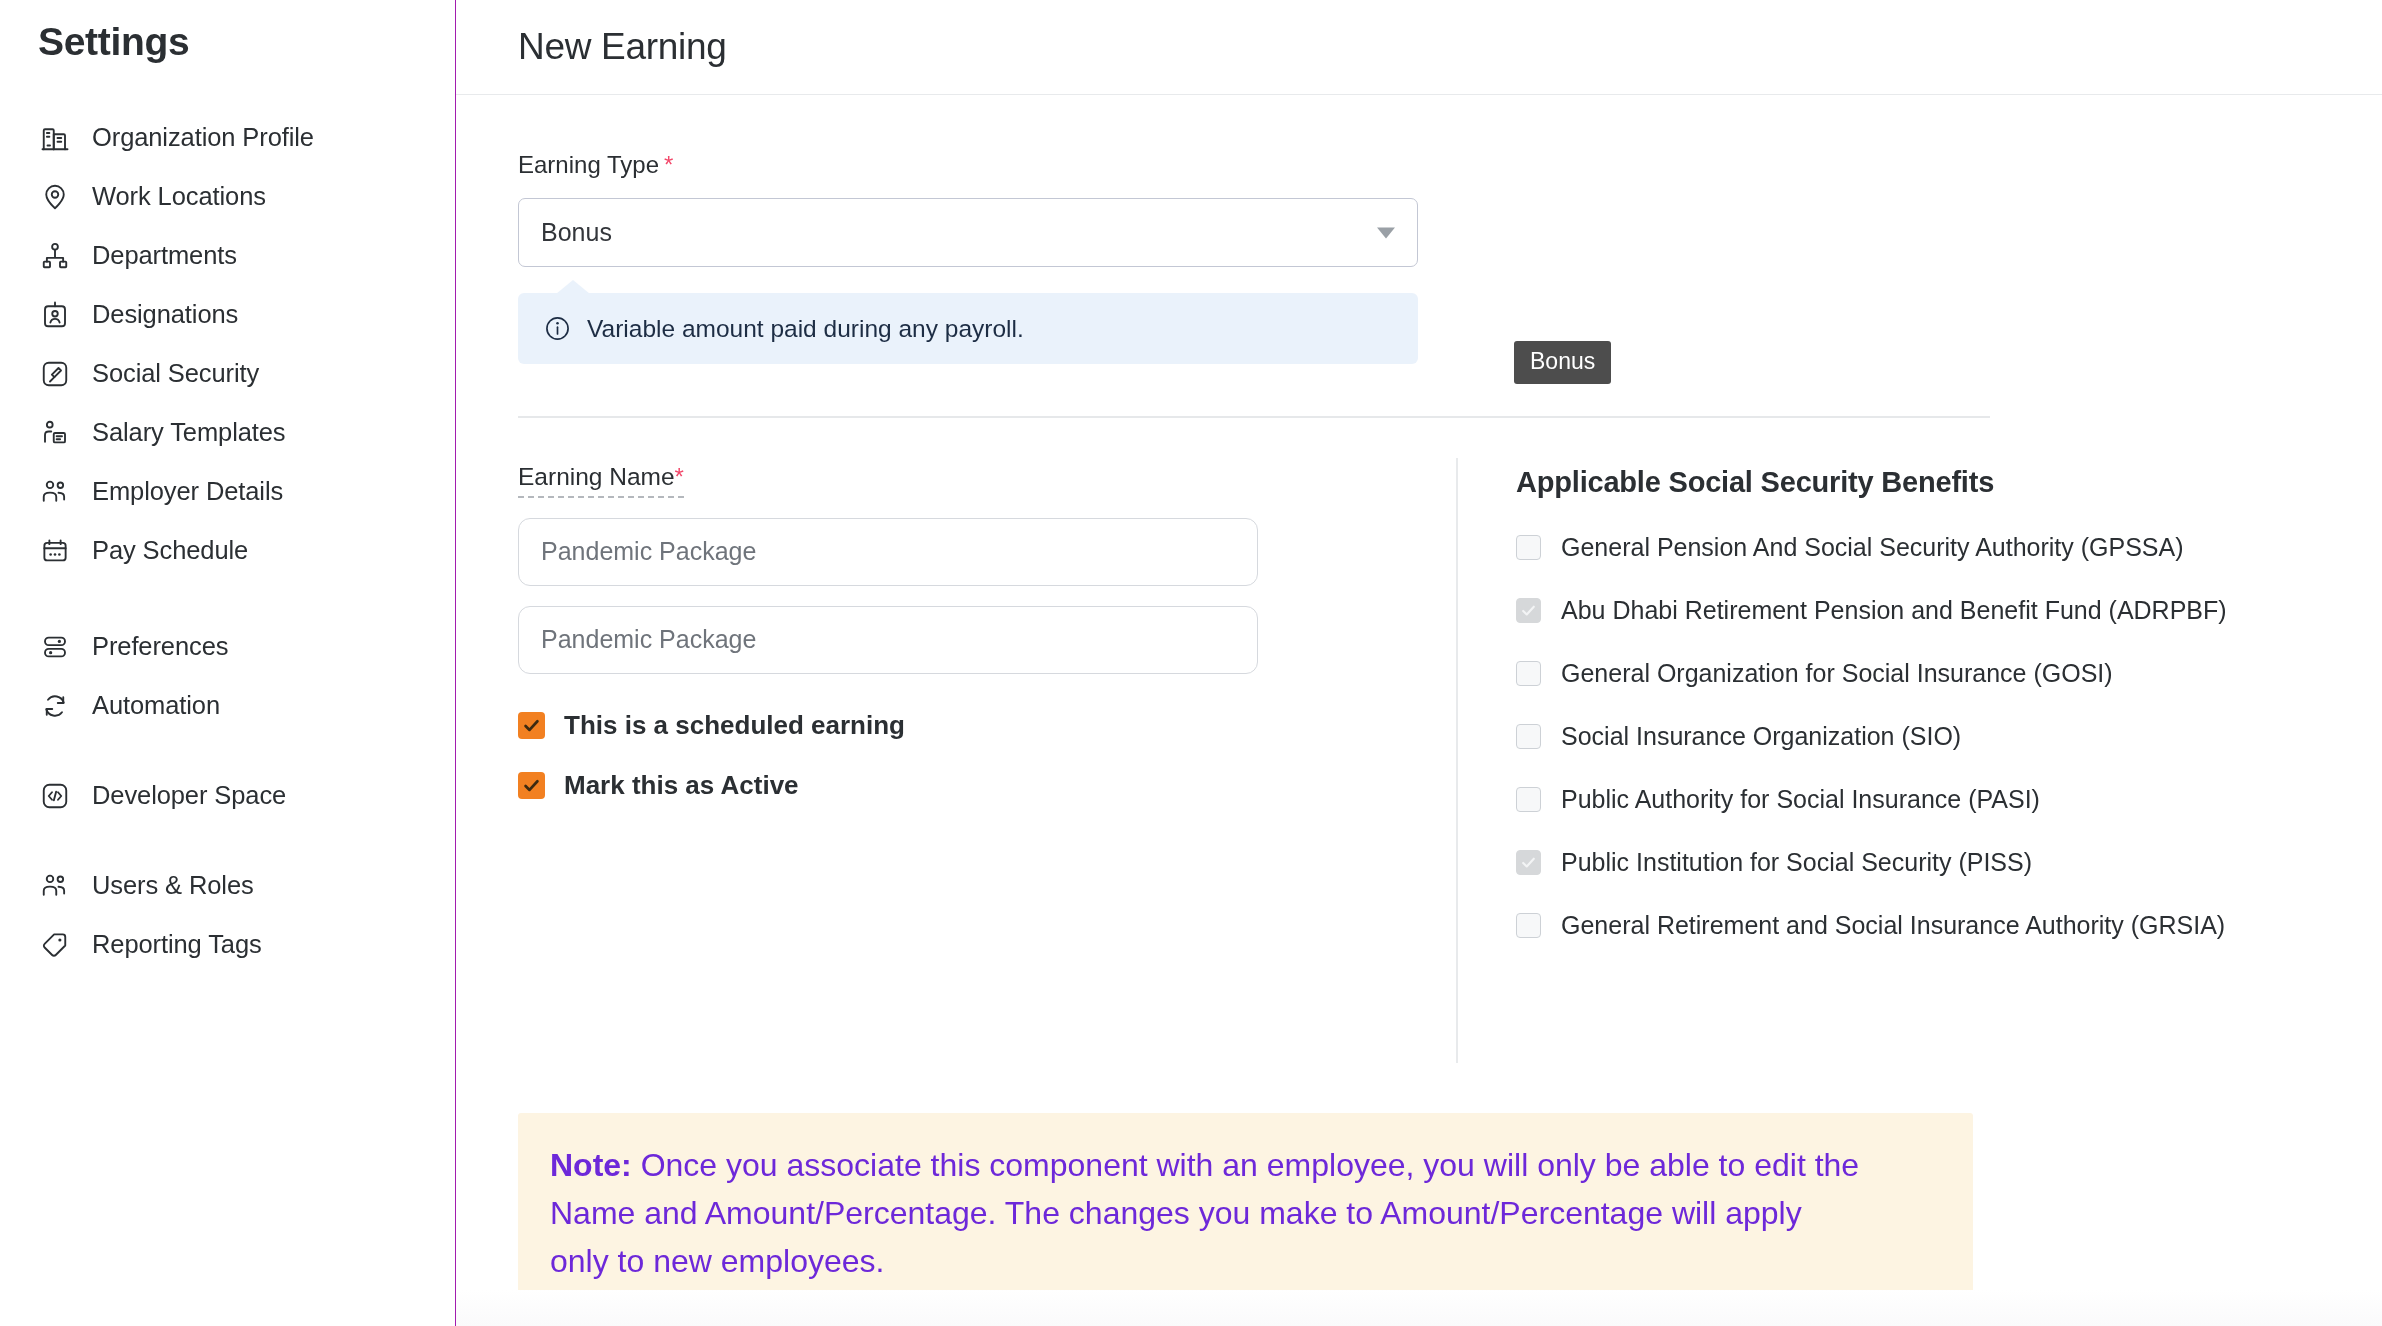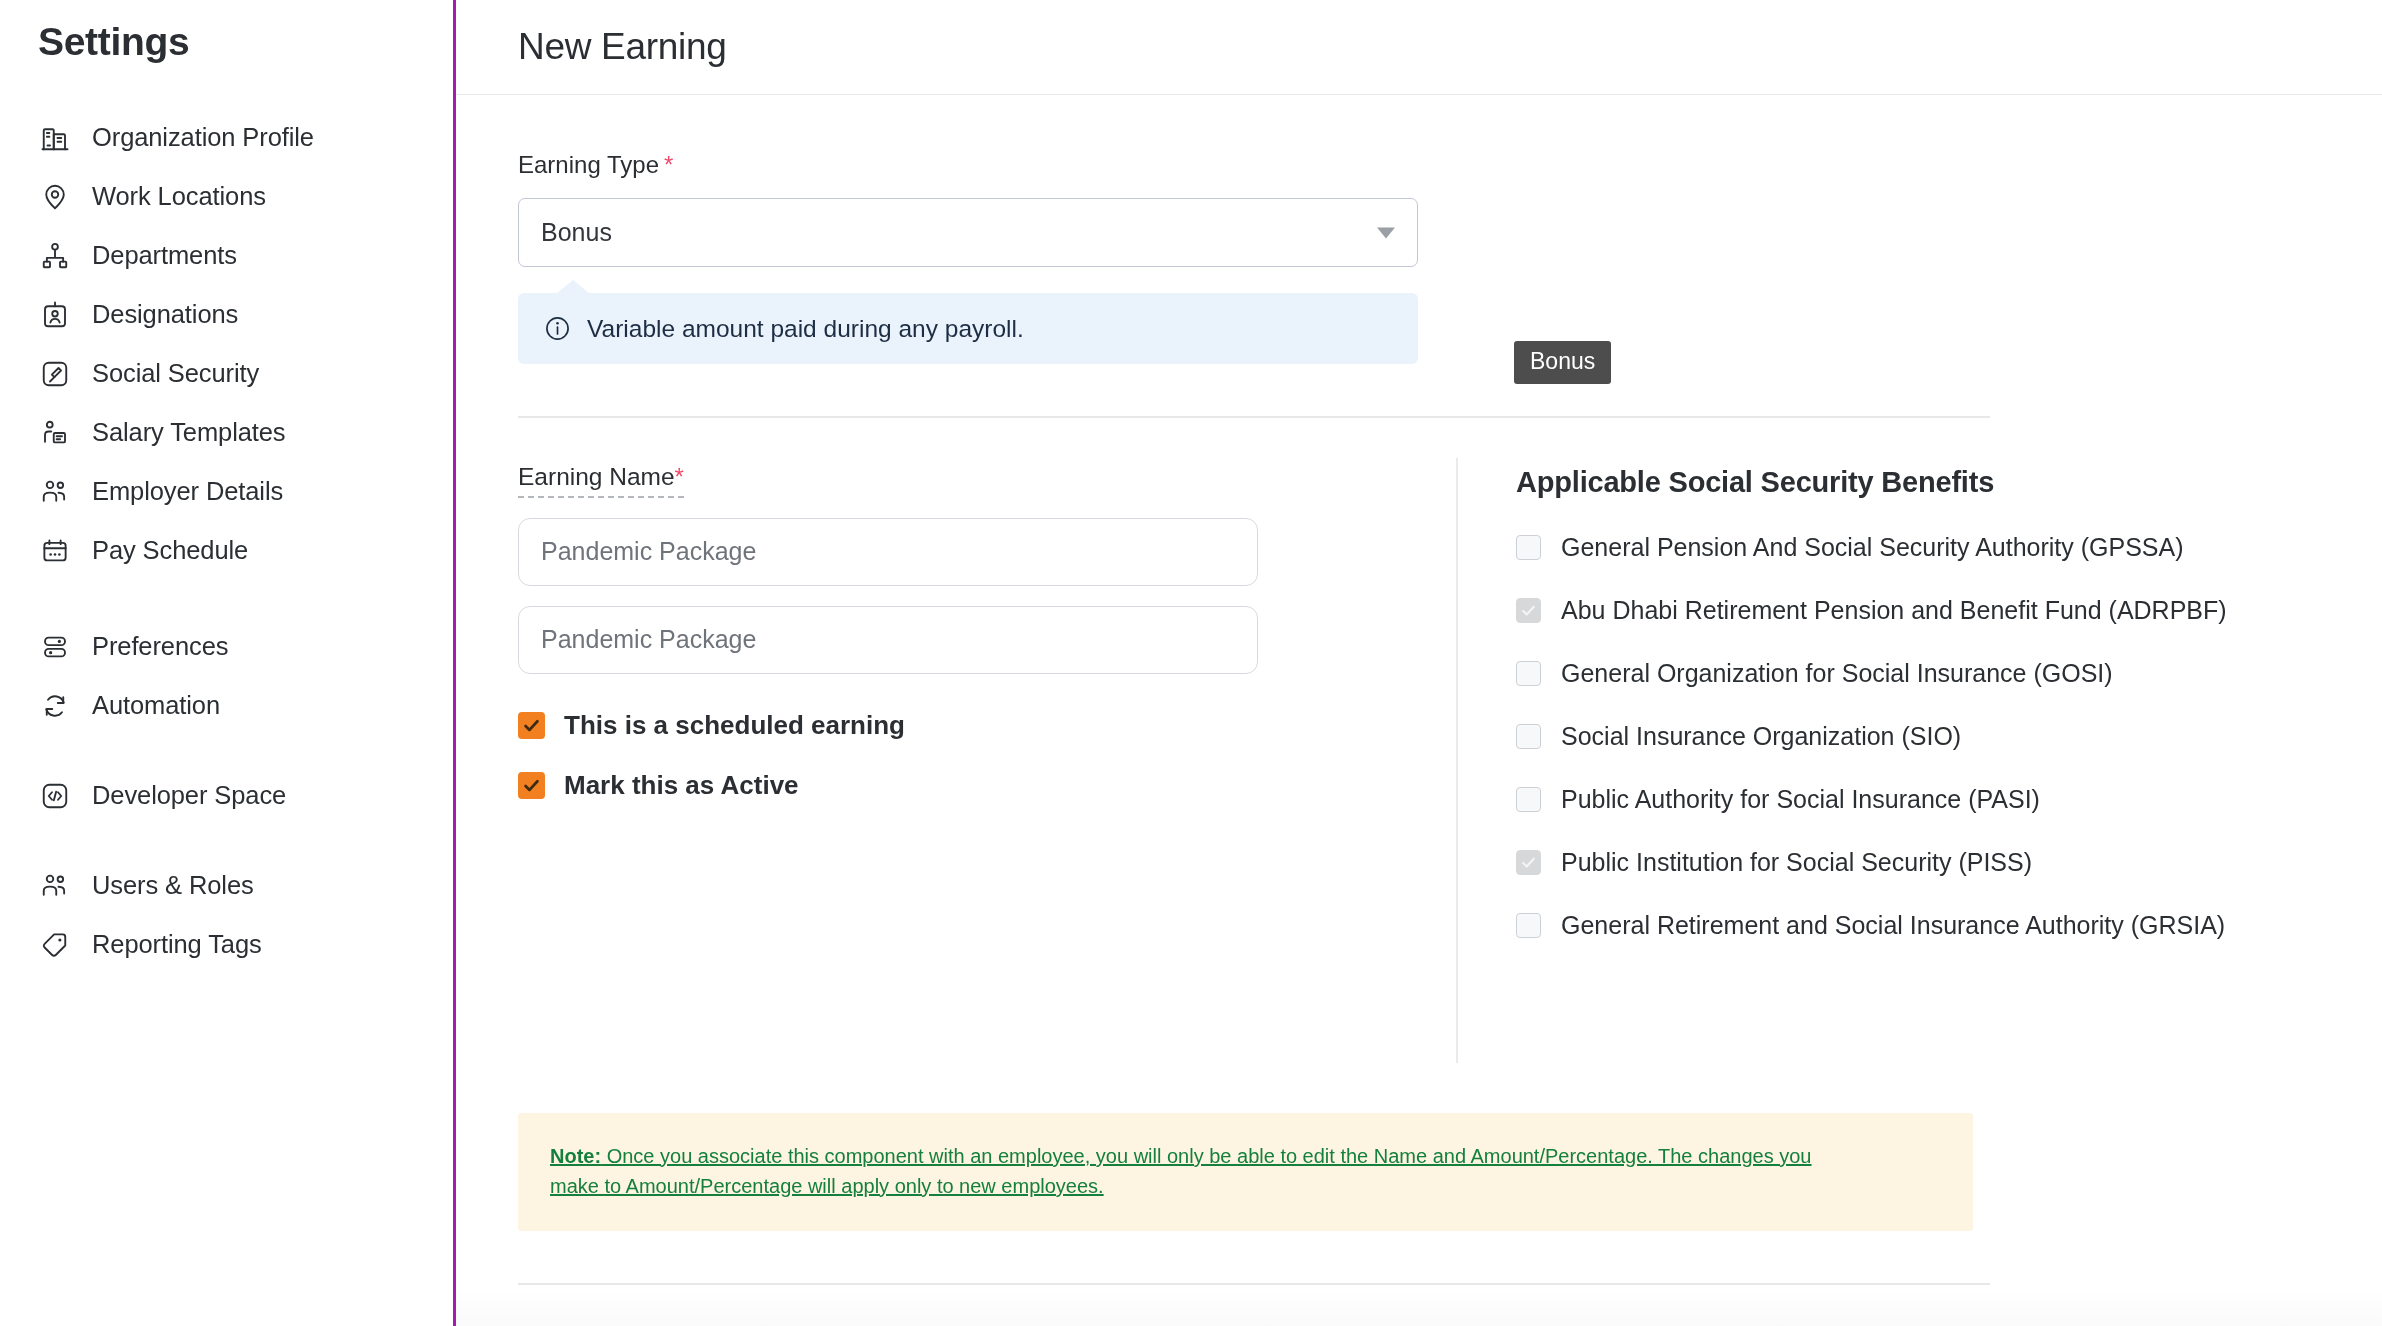--- a/index.html
+++ b/index.html
@@ -9,21 +9,21 @@
     font-family: "Liberation Sans", sans-serif;
     overflow: hidden;
     -webkit-font-smoothing: antialiased;
   }
   .app { display: flex; width: 2382px; height: 1326px; }
 
   
   .sidebar {
     width: 456px; height: 1326px;
     background: #ffffff;
-    border-right: 3px solid #a21caf;
+    border-right: 1px solid #a21caf;
     padding: 0;
     flex: 0 0 456px;
     position: relative;
   }
   .sidebar-title {
     font-size: 39px;
     font-weight: bold;
     color: #2b2f33;
     padding: 20px 0 0 38px;
     letter-spacing: -0.3px;
@@ -236,25 +236,24 @@
 
   
   .note-box {
     margin-top: 46px;
     width: 1455px;
     background: #fdf4e2;
     padding: 28px 32px 30px 32px;
     border-radius: 3px;
   }
   .note-text {
-    font-size: 20px;
-    color: #15803d;
+    font-size: 32px;
+    color: #6d28d9;
     line-height: 1.5;
     max-width: 1310px;
-    text-decoration: underline;
   }
   .note-text b { font-weight: bold; }
 
   .divider-bottom {
     width: 1472px; height: 2px;
     background: #e6e8ea;
     margin-top: 52px;
   }
   .footer-tint {
     position: absolute;

